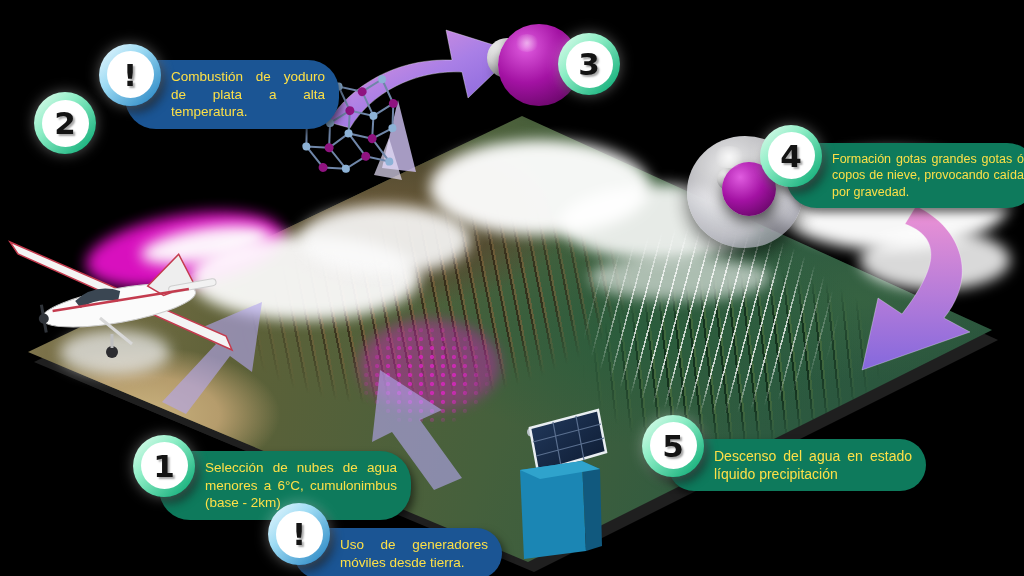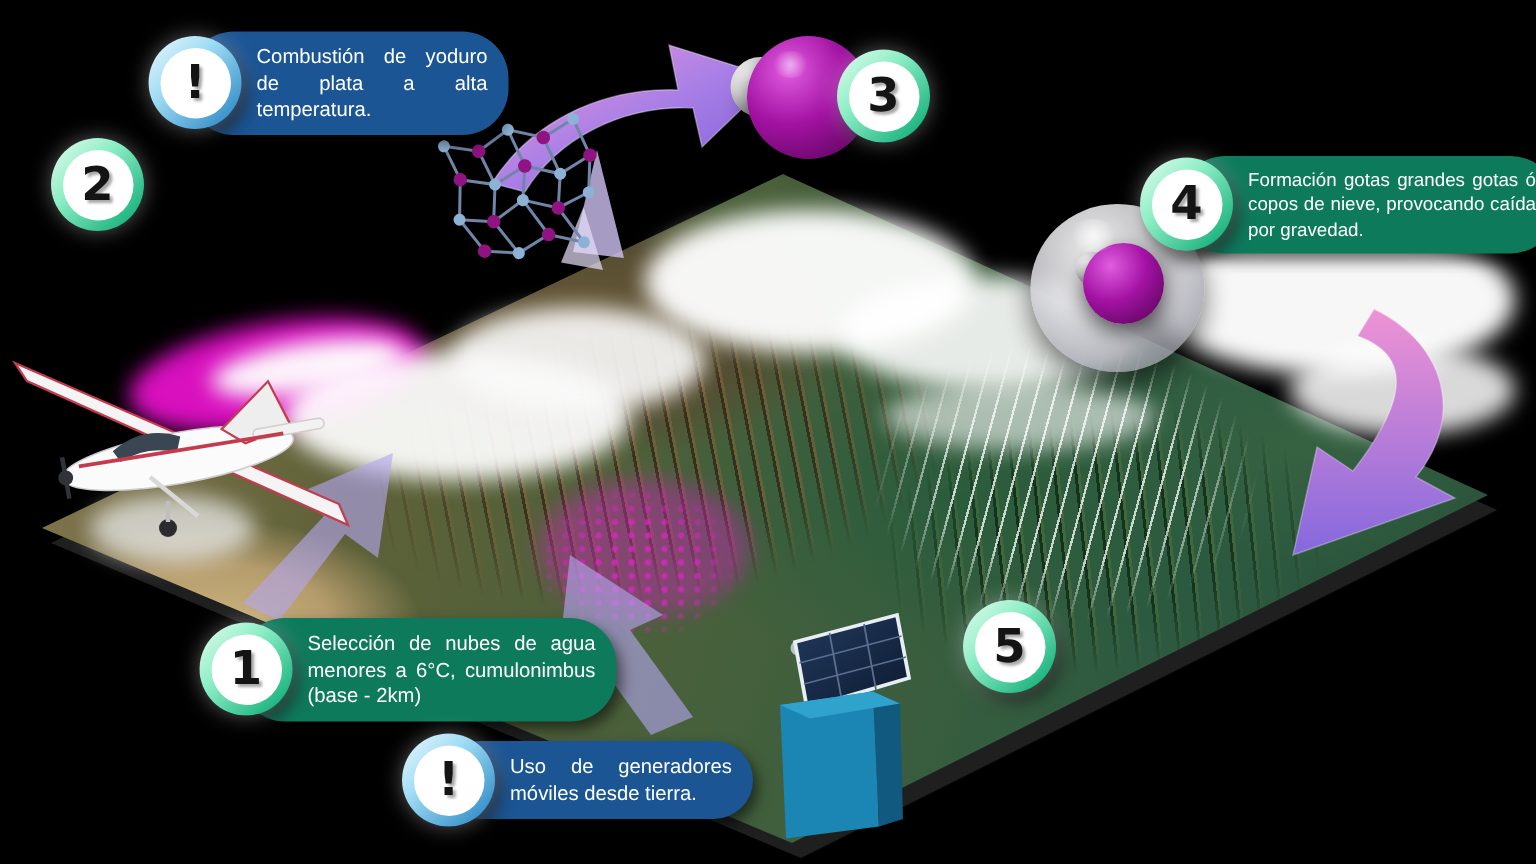--- a/index.html
+++ b/index.html
@@ -51,22 +51,22 @@
   
   .callout{position:absolute;display:flex;align-items:center;z-index:40;}
   .badge{position:relative;z-index:2;width:62px;height:62px;border-radius:50%;flex:0 0 62px;
     display:flex;align-items:center;justify-content:center;
     box-shadow:0 0 14px rgba(255,255,255,.35), 4px 6px 10px rgba(0,0,0,.65);}
   .badge.green{background:linear-gradient(135deg,#e7fcf0 0%,#8eeec6 38%,#00a56e 100%);}
   .badge.blue{background:linear-gradient(135deg,#eef9fe 0%,#9fdcf4 38%,#1e7fc0 100%);}
   .badge-core{width:47px;height:47px;border-radius:50%;background:#fff;display:flex;align-items:center;justify-content:center;
     font-family:"DejaVu Sans",sans-serif;font-weight:bold;font-size:31px;color:#141414;
     text-shadow:2px 2px 2px rgba(0,0,0,.35);}
-  .pill{box-sizing:border-box;margin-left:-36px;padding:8px 14px 8px 46px;border-radius:31px;color:#ffffff;
-    line-height:1.3;box-shadow:3px 5px 9px rgba(0,0,0,.55);text-align:justify;}
+  .pill{box-sizing:border-box;margin-left:-36px;padding:8px 14px 8px 46px;border-radius:31px;color:#fde047;
+    line-height:1.3;box-shadow:3px 5px 9px rgba(0,0,0,.55);text-align:justify;margin-top:39px;}
   .pill.green{background:#0e7a5c;}
   .pill.blue{background:#1b5594;}
 
   svg{position:absolute;left:0;top:0;}
 </style>
 </head>
 <body>
 
 <div class="stage">
 
@@ -206,20 +206,21 @@
     <div class="badge green">
       <div class="badge-core">4</div>
     </div>
     <div class="pill green" style="width:252px;font-size:12.5px;">Formación gotas grandes gotas ó copos de nieve, provocando caída por gravedad.</div>
   </div>
 
   <div class="callout" style="left:642px;top:400px;">
     <div class="badge green">
       <div class="badge-core">5</div>
     </div>
+    <div class="pill green" style="width:258px;font-size:14px;">Descenso del agua en estado líquido precipitación</div>
   </div>
 
   <div class="callout" style="left:133px;top:412px;">
     <div class="badge green">
       <div class="badge-core">1</div>
     </div>
     <div class="pill green" style="width:252px;font-size:13.5px;">Selección de nubes de agua menores a 6°C, cumulonimbus (base - 2km)</div>
   </div>
 
   <div class="callout" style="left:268px;top:489px;">

